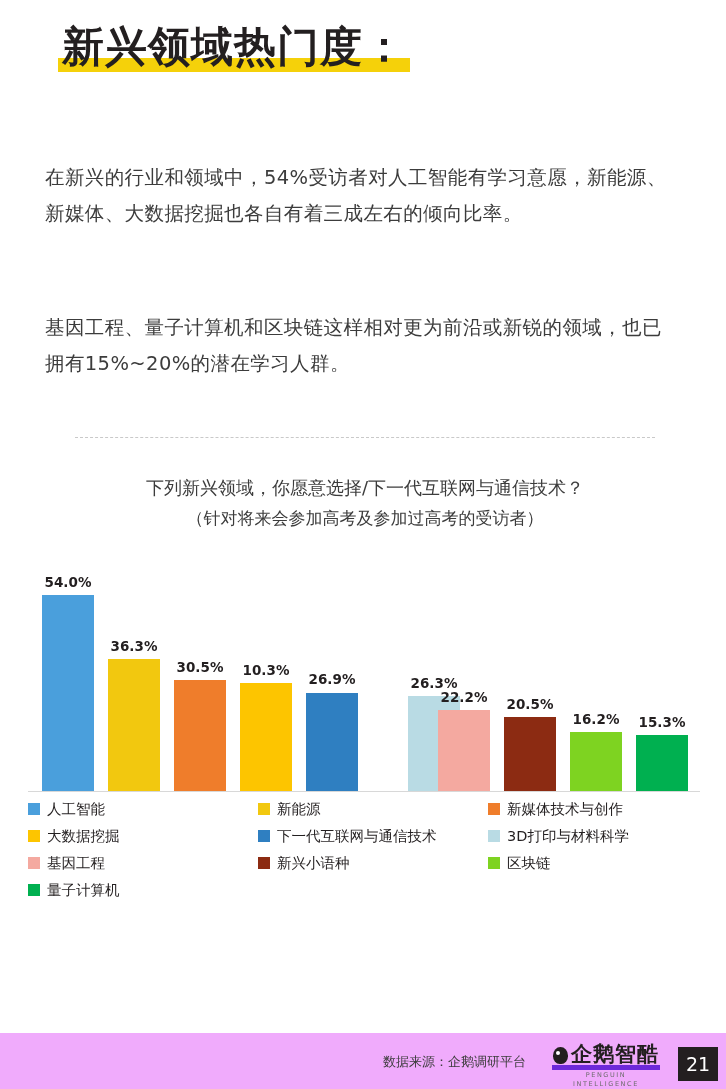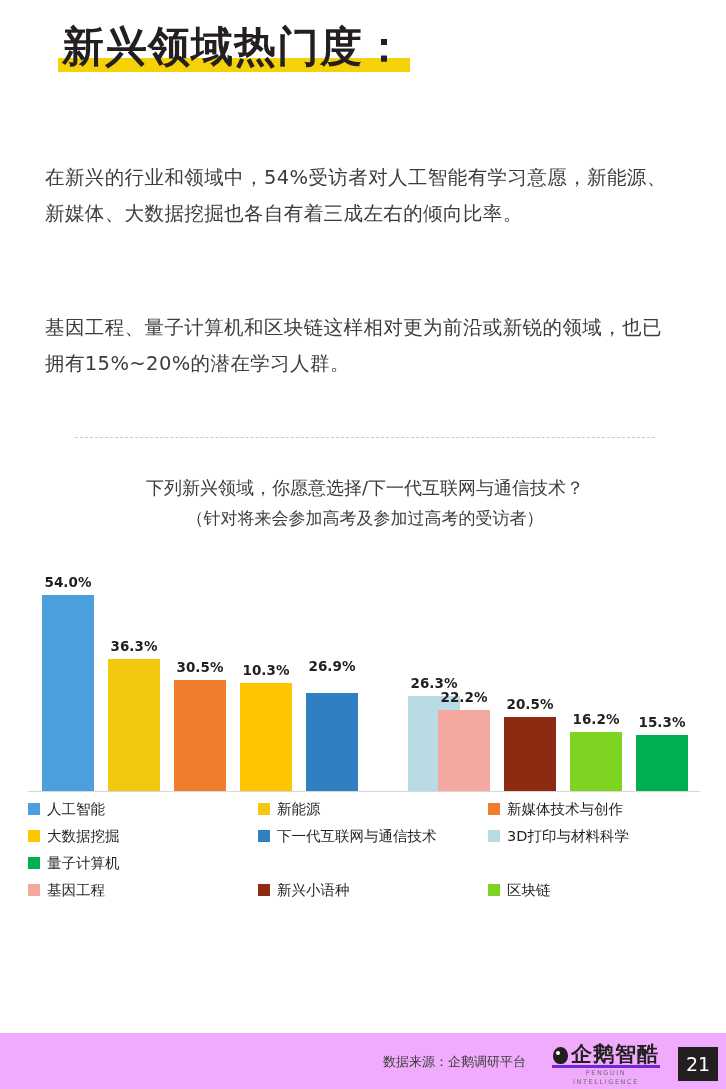--- a/index.html
+++ b/index.html
@@ -101,21 +101,21 @@
   .logo{
     position:absolute;right:60px;bottom:12px;width:120px;height:34px;
     text-align:center;
   }
   .logo-main{
     font-size:21px;font-weight:bold;color:#231f20;letter-spacing:1px;
     line-height:22px;
   }
   .logo-sub{
     font-size:6.5px;color:#6b6b6b;letter-spacing:1.6px;line-height:9px;
-    border-top:3px solid #6d28d9;padding-top:1px;margin:0 6px;
+    border-top:5px solid #6d28d9;padding-top:1px;margin:0 6px;
   }
   .logo-bird{
     display:inline-block;width:15px;height:17px;background:#231f20;
     border-radius:50% 50% 45% 45%;position:relative;top:3px;margin-right:3px;
   }
   .logo-bird:after{
     content:"";position:absolute;left:3px;top:4px;width:4px;height:4px;
     background:#fff;border-radius:50%;
   }
   .pagenum{
@@ -161,21 +161,21 @@
         <div class="bar-group" style="left: 146px; height: 111px;">
           <div class="bar" title="新媒体技术与创作" style="height: 111px; background: rgb(239, 125, 43);"></div>
           <div class="bar-label" style="bottom: 116px;">30.5%</div>
         </div>
         <div class="bar-group" style="left: 212px; height: 108px;">
           <div class="bar" title="大数据挖掘" style="height: 108px; background: rgb(253, 197, 0);"></div>
           <div class="bar-label" style="bottom: 113px;">10.3%</div>
         </div>
         <div class="bar-group" style="left: 278px; height: 98px;">
           <div class="bar" title="下一代互联网与通信技术" style="height: 98px; background: rgb(47, 127, 193);"></div>
-          <div class="bar-label" style="bottom: 117px;">26.9%</div>
+          <div class="bar-label" style="bottom: 104px;">26.9%</div>
         </div>
         <div class="bar-group" style="left: 344px; height: 95px; margin-left: 36px;">
           <div class="bar" title="3D打印与材料科学" style="height: 95px; background: rgb(185, 219, 228);"></div>
           <div class="bar-label" style="bottom: 100px;">26.3%</div>
         </div>
         <div class="bar-group" style="left: 410px; height: 81px;">
           <div class="bar" title="基因工程" style="height: 81px; background: rgb(244, 169, 160);"></div>
           <div class="bar-label" style="bottom: 86px;">22.2%</div>
         </div>
         <div class="bar-group" style="left: 476px; height: 74px;">
@@ -190,22 +190,22 @@
           <div class="bar" title="量子计算机" style="height: 56px; background: rgb(0, 176, 80);"></div>
           <div class="bar-label" style="bottom: 61px;">15.3%</div>
         </div>
       </div>
     <div class="baseline"></div>
   </div>
 
   <div class="legend" id="legend">
       <div class="legend-row"><span class="legend-item c0"><span class="swatch" style="background: rgb(74, 159, 220);"></span><span>人工智能</span></span><span class="legend-item c1"><span class="swatch" style="background: rgb(242, 200, 15);"></span><span>新能源</span></span><span class="legend-item c2"><span class="swatch" style="background: rgb(239, 125, 43);"></span><span>新媒体技术与创作</span></span></div>
       <div class="legend-row"><span class="legend-item c0"><span class="swatch" style="background: rgb(253, 197, 0);"></span><span>大数据挖掘</span></span><span class="legend-item c1"><span class="swatch" style="background: rgb(47, 127, 193);"></span><span>下一代互联网与通信技术</span></span><span class="legend-item c2"><span class="swatch" style="background: rgb(185, 219, 228);"></span><span>3D打印与材料科学</span></span></div>
+      <div class="legend-row"><span class="legend-item c0"><span class="swatch" style="background: rgb(244, 169, 160);"></span><span>基因工程</span></span><span class="legend-item c1"><span class="swatch" style="background: rgb(140, 43, 18);"></span><span>新兴小语种</span></span><span class="legend-item c2"><span class="swatch" style="background: rgb(126, 211, 33);"></span><span>区块链</span></span></div>
       <div class="legend-row"><span class="legend-item c0"><span class="swatch" style="background: rgb(0, 176, 80);"></span><span>量子计算机</span></span></div>
-      <div class="legend-row"><span class="legend-item c0"><span class="swatch" style="background: rgb(244, 169, 160);"></span><span>基因工程</span></span><span class="legend-item c1"><span class="swatch" style="background: rgb(140, 43, 18);"></span><span>新兴小语种</span></span><span class="legend-item c2"><span class="swatch" style="background: rgb(126, 211, 33);"></span><span>区块链</span></span></div>
     </div>
 
   <div class="footer">
     <div class="source">数据来源：企鹅调研平台</div>
     <div class="logo">
       <div class="logo-main">
         <span class="logo-bird"></span><span>企鹅智酷</span>
       </div>
       <div class="logo-sub">PENGUIN INTELLIGENCE</div>
     </div>

